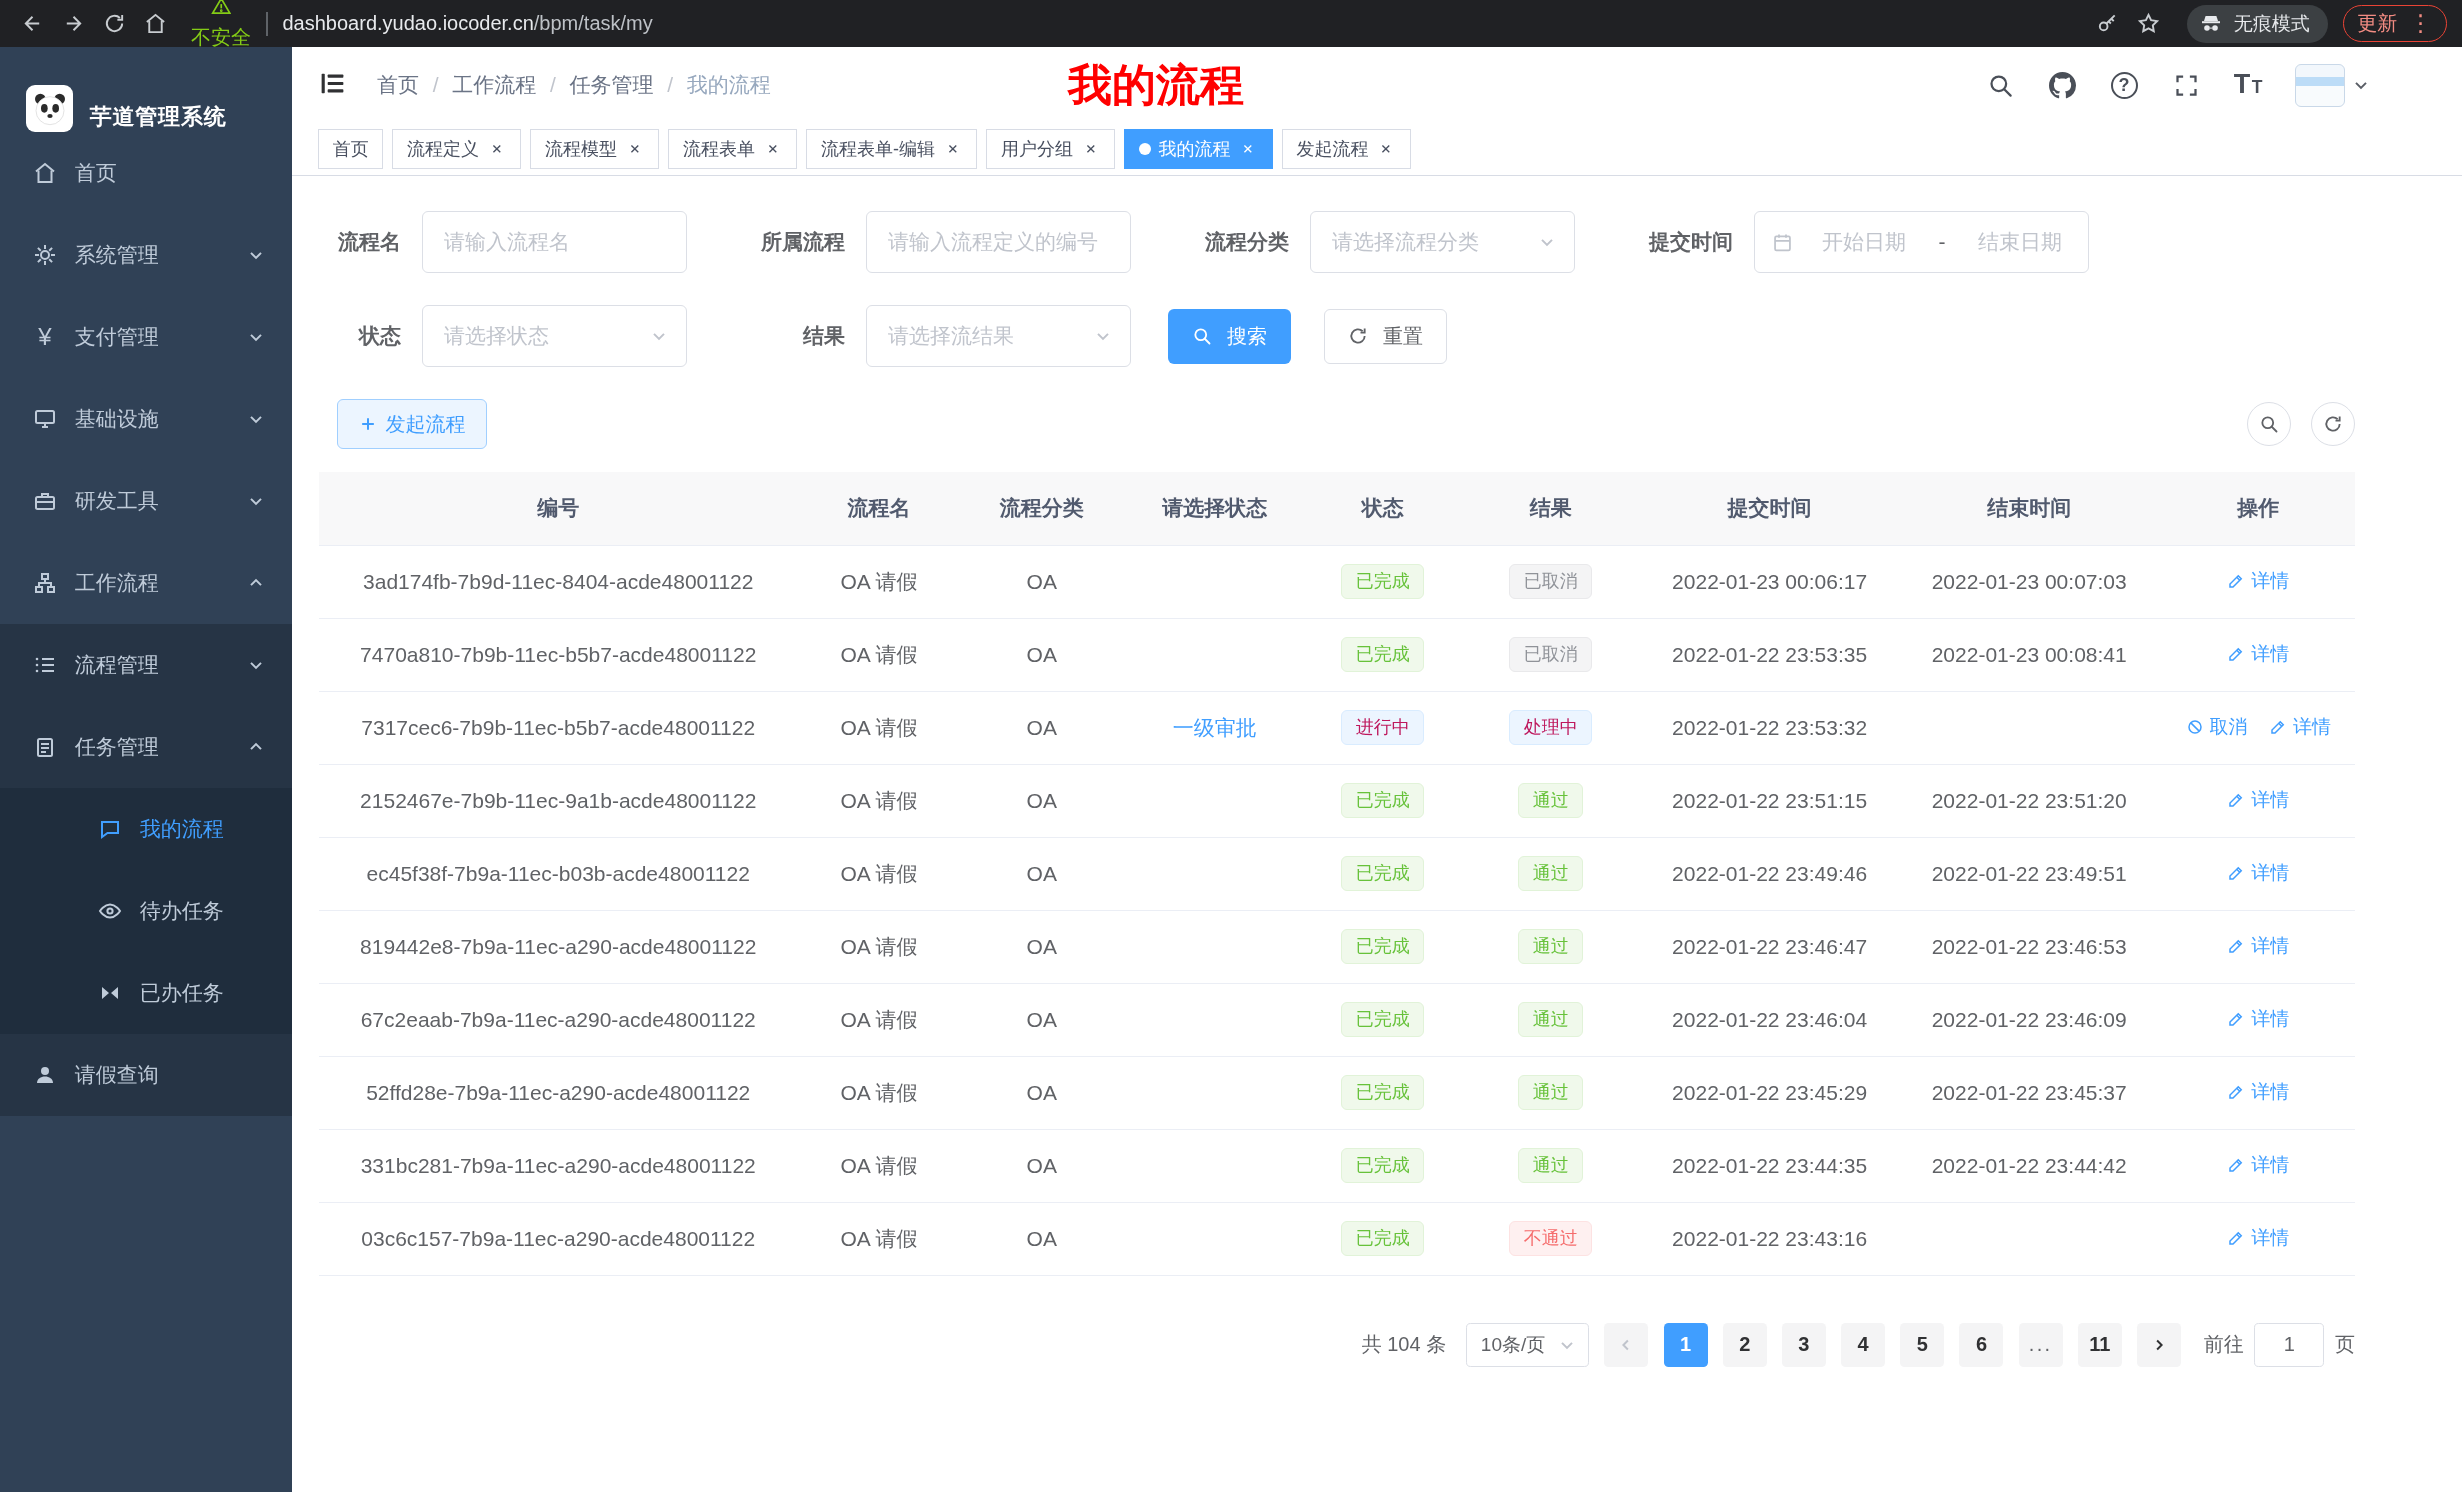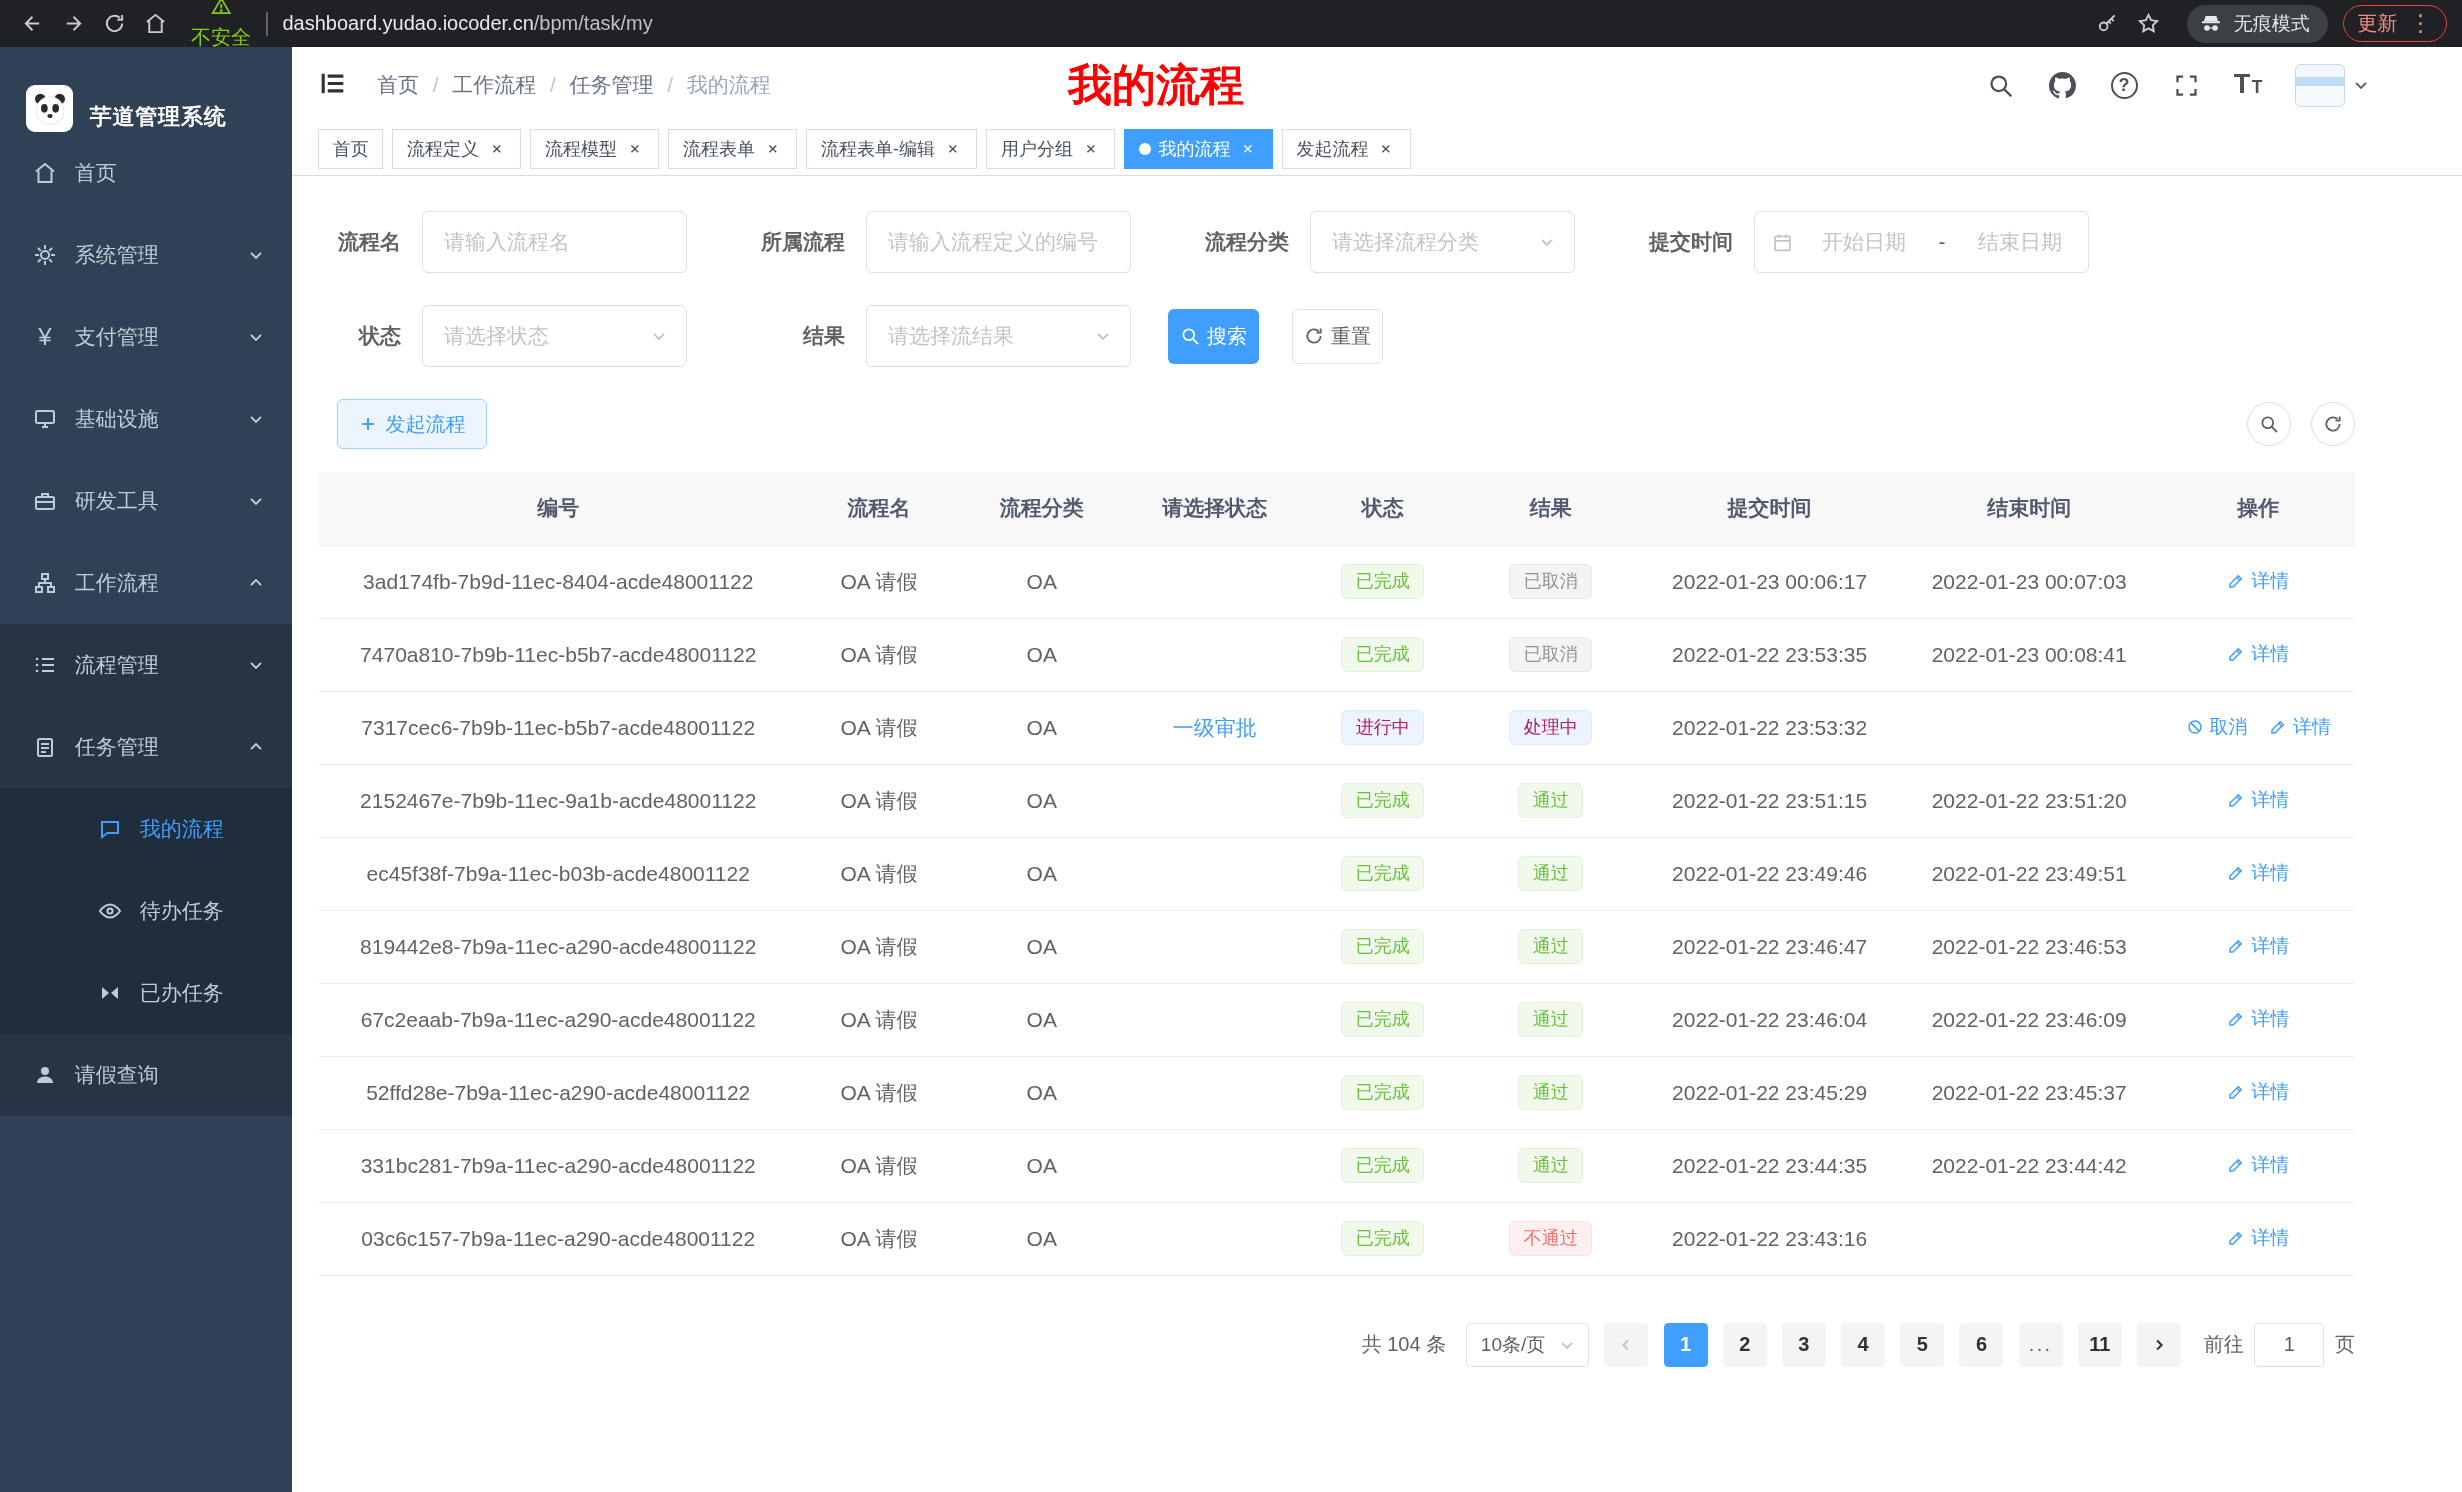--- a/index.html
+++ b/index.html
@@ -86,21 +86,21 @@
   .el-select, .el-date { height:62px; border:1.5px solid #dcdfe6; border-radius:6px; background:#fff; display:flex; align-items:center; font-size:21px; cursor:pointer; }
   .el-select { width:265px; padding:0 16.7px 0 21px; justify-content:space-between; }
   .ph { color:#c0c4cc; }
   .sel-ar { width:20px; height:20px; color:#c0c4cc; }
   .sel-ar svg { width:20px; height:20px; }
   .el-date { width:335px; padding:0 16.7px; gap:20px; }
   .el-date .cal { width:21px; height:21px; color:#c0c4cc; }
   .el-date .cal svg { width:21px; height:21px; }
   .el-date .ph { flex:1; text-align:center; }
   .dsep { color:#606266; padding:0 3px; }
-  .btn { height:55px; display:inline-flex; align-items:center; justify-content:center; gap:7px; border-radius:6px; font-size:20px; padding:0 11px; cursor:pointer; border:1.5px solid transparent; font-family:inherit; }
+  .btn { height:55px; display:inline-flex; align-items:center; justify-content:center; gap:15px; border-radius:6px; font-size:20px; padding:0 23px; cursor:pointer; border:1.5px solid transparent; font-family:inherit; }
   .btn-ic { display:inline-flex; } .btn-ic svg { width:20px; height:20px; }
   .btn-primary { background:#409eff; color:#fff; }
   .btn-plain { background:#fff; border-color:#dcdfe6; color:#606266; }
   .btn-reset { margin-left:33px; }
   .toolbar { display:flex; align-items:center; justify-content:space-between; margin:30px 0 0 18px; }
   .btn-create { height:50px; background:#ecf5ff; border-color:#a0cfff; color:#409eff; padding:0 20px; gap:7.6px; }
   .mini-group { display:flex; gap:20px; }
   .mini-btn { width:44px; height:44px; border-radius:50%; border:1.5px solid #dcdfe6; background:#fff; display:flex; align-items:center; justify-content:center; cursor:pointer; color:#606266; }
   .mini-btn svg { width:20px; height:20px; }
 

